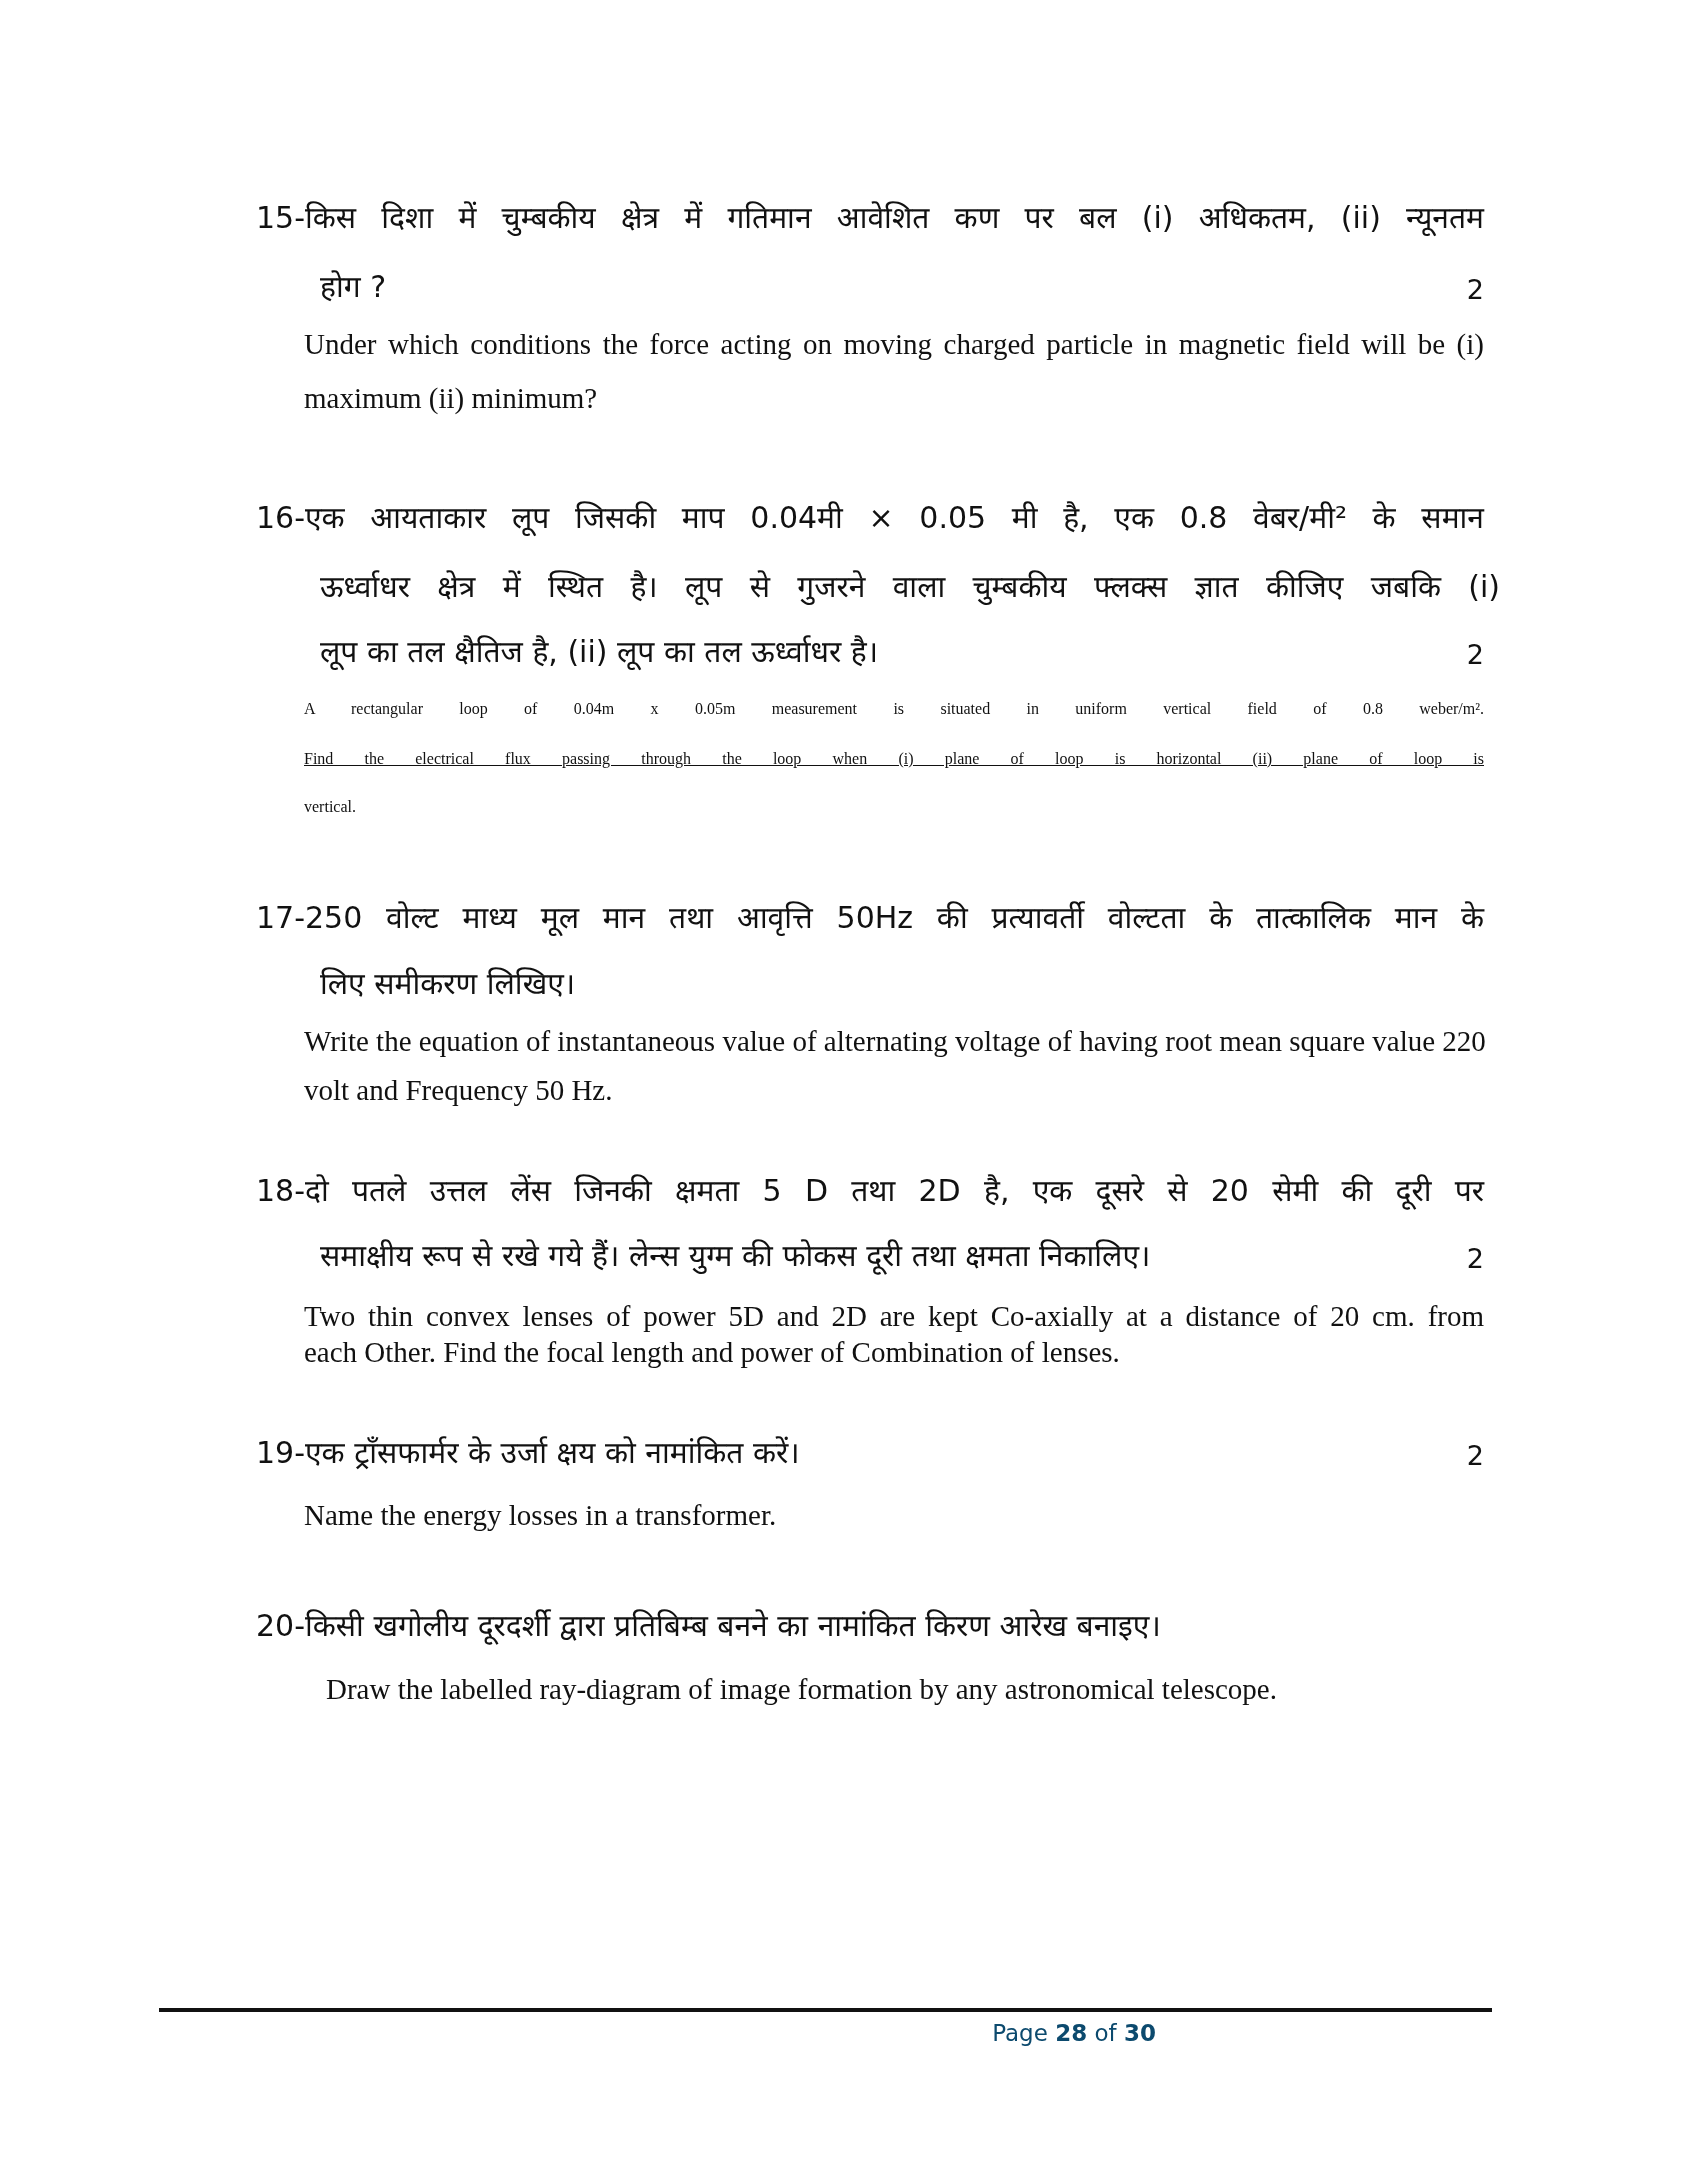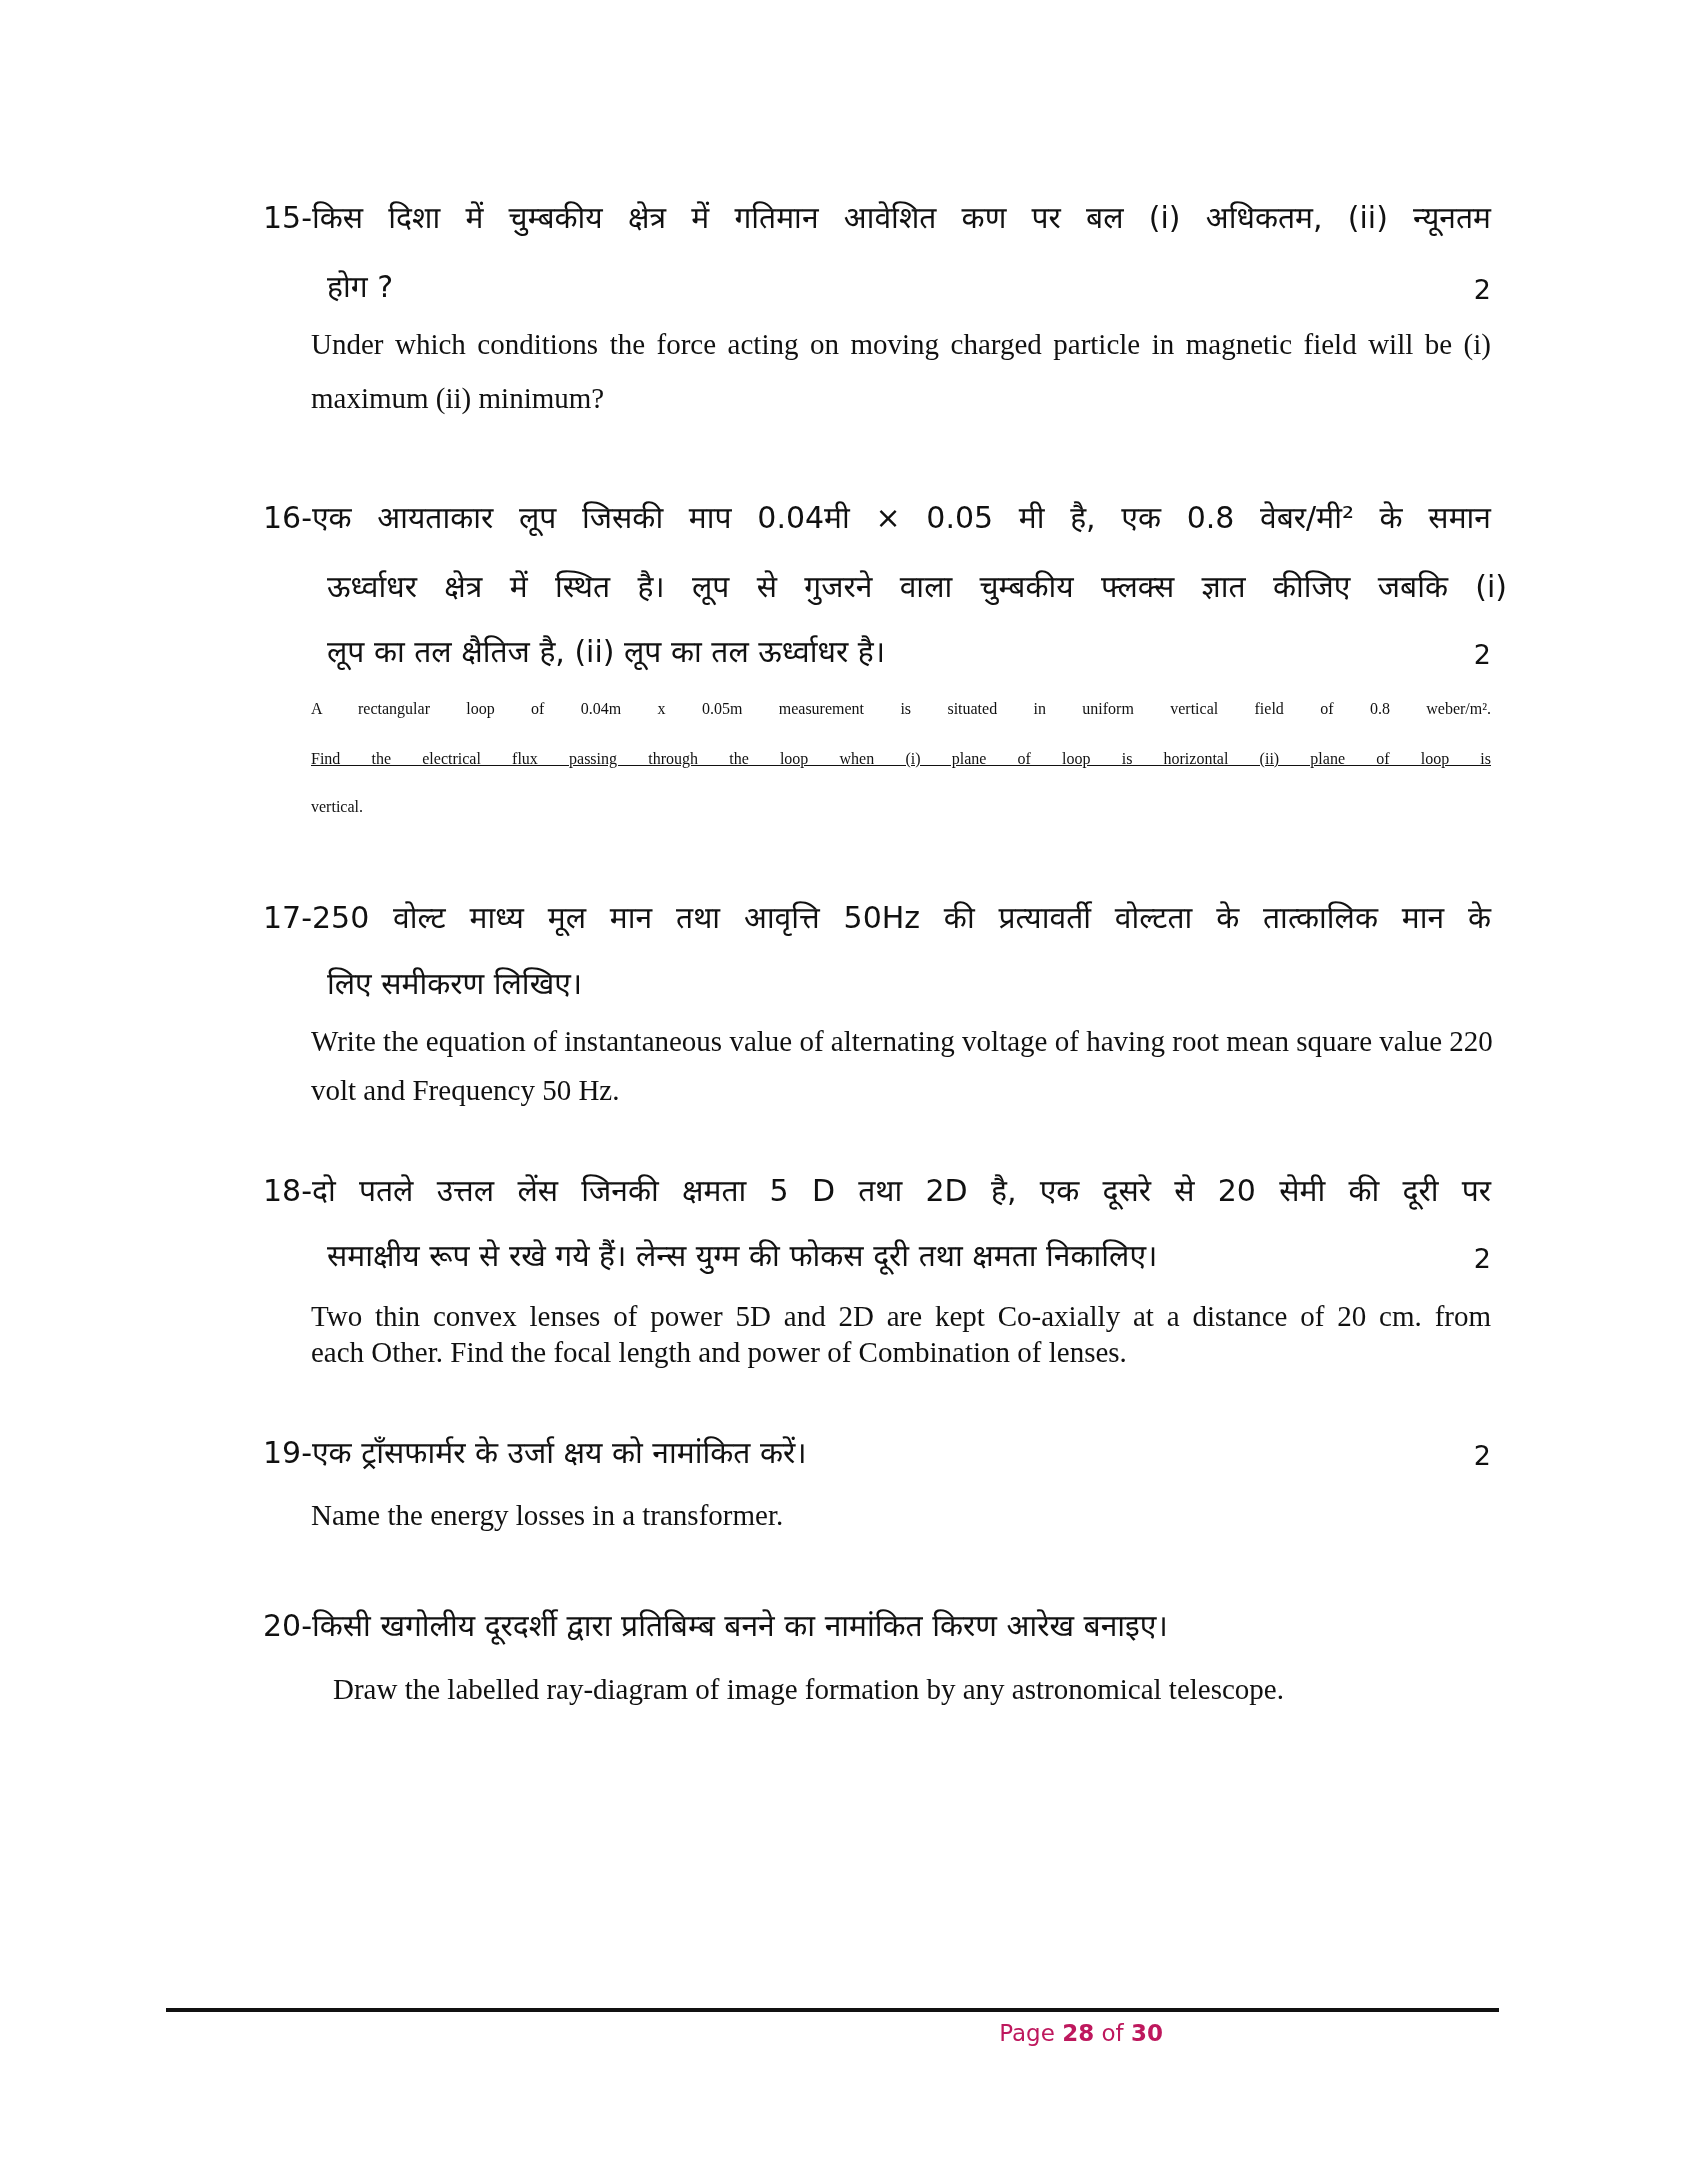--- a/index.html
+++ b/index.html
@@ -1,17 +1,17 @@
 <!DOCTYPE html>
 <html><head>
   <meta charset="utf-8">
   <style>
     html, body { margin: 0; padding: 0; background: #ffffff; }
     body { width: 1683px; height: 2178px; position: relative; overflow: hidden; color: #111; }
-    .page { position: absolute; left: 8px; top: 0; width: 1349px; height: 2178px; background: #fff; }
+    .page { position: absolute; left: 1px; top: 0; width: 1349px; height: 2178px; background: #fff; }
     .q { position: absolute; left: 255px; width: 1228px; }
     .hi {
       font-family: "DejaVu Sans", sans-serif;
       font-size: 30px;
       line-height: 1;
       white-space: nowrap;
       position: absolute;
       left: 0;
       text-align: justify;
       text-align-last: justify;
@@ -37,21 +37,21 @@
       text-align: justify;
       text-align-last: justify;
     }
     .en.last { text-align-last: left; }
     .en.small { font-size: 16px; }
     .footer-rule {
       position: absolute; left: 158px; top: 2008px; width: 1333px; height: 4px; background: #111;
     }
     .footer {
       position: absolute; right: 194px; top: 2020px;
-      font-family: "DejaVu Sans", sans-serif; font-size: 23px; color: #be185d; margin-left: 28px;
+      font-family: "DejaVu Sans", sans-serif; font-size: 23px; color: #0c4a6e; margin-left: 28px;
     }
     .footer b { font-weight: bold; }
   </style>
 </head>
 <body>
 
 <div class="page">
 
   <div class="q" style="top:203px;">
     <div class="hi" style="top:0px;">15-किस दिशा में चुम्बकीय क्षेत्र में गतिमान आवेशित कण पर बल (i) अधिकतम, (ii) न्यूनतम</div>

